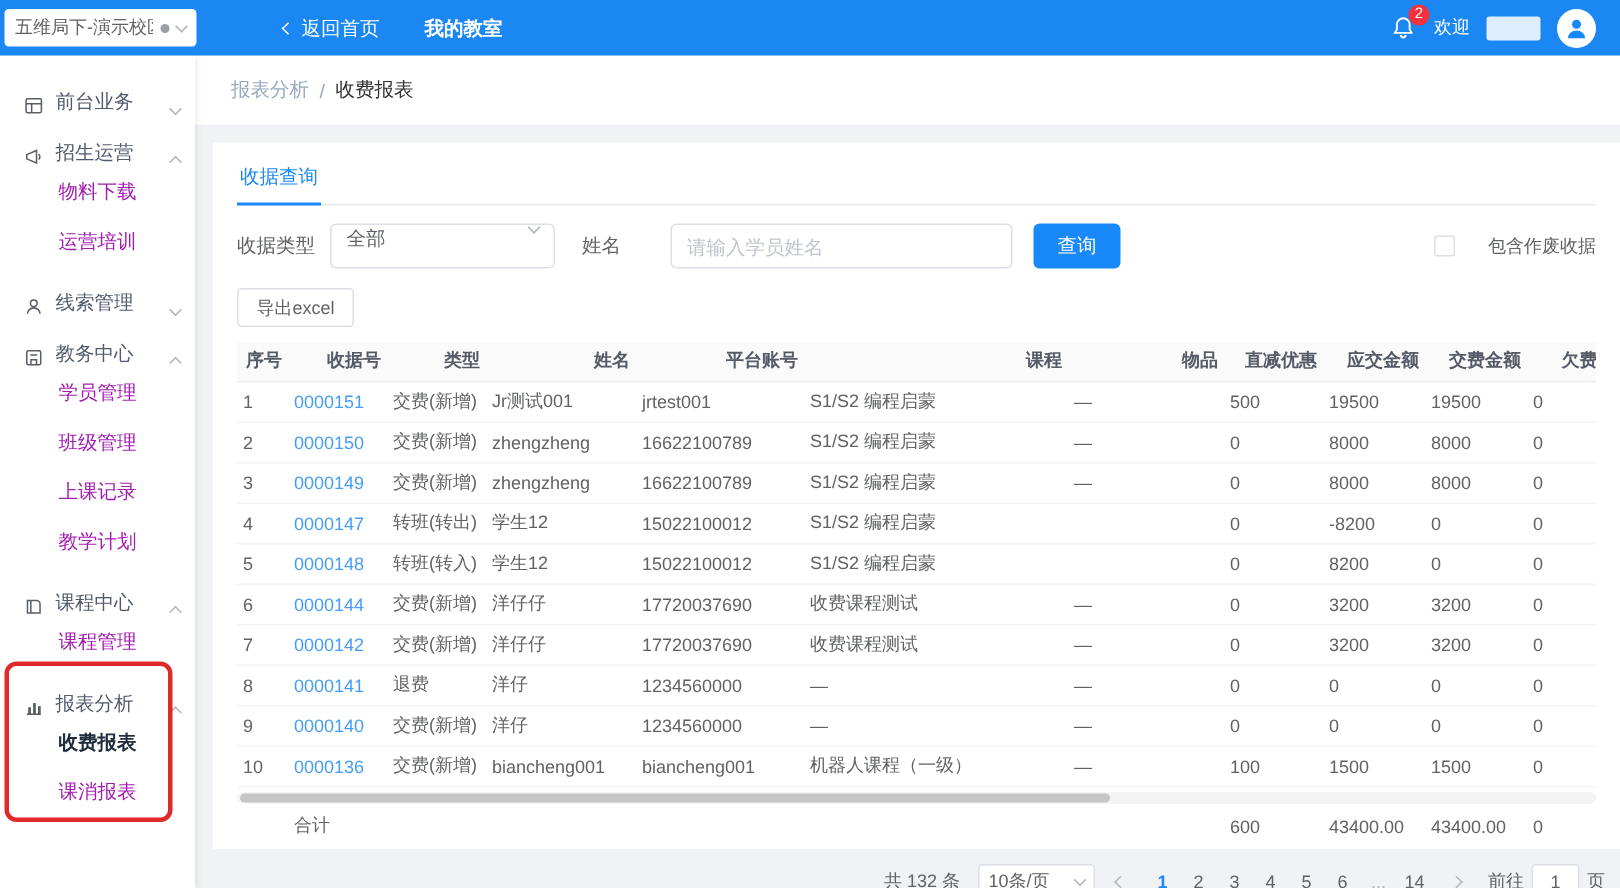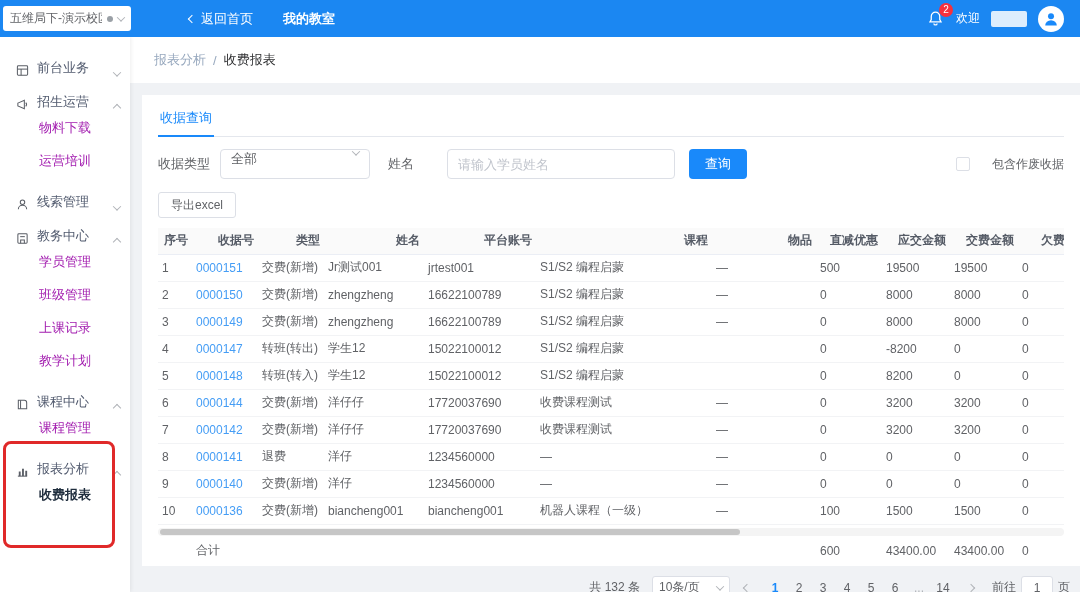--- a/index.html
+++ b/index.html
@@ -201,20 +201,21 @@
             <line x1="2" y1="12" x2="12" y2="12" fill="none" stroke="#5a5e66" stroke-width="1.1"></line>
             <rect x="3" y="7" width="2" height="5" fill="#5a5e66"></rect>
             <rect x="6.5" y="4" width="2" height="8" fill="#5a5e66"></rect>
             <rect x="10" y="6.2" width="2" height="5.8" fill="#5a5e66"></rect>
           </svg>
         </span>
         <span class="ml">报表分析</span>
         <span class="chev up gray-chev"></span>
       </div>
       <div class="menu-child active">收费报表</div>
+      <div class="menu-child">课消报表</div>
     </div>
   <div class="anno-box"></div>
 </div>
 
 <div class="main">
 
   <div class="breadcrumb-bar">
     <span class="crumb-parent">报表分析</span>
     <span class="crumb-sep">/</span>
     <span class="crumb-current">收费报表</span>

